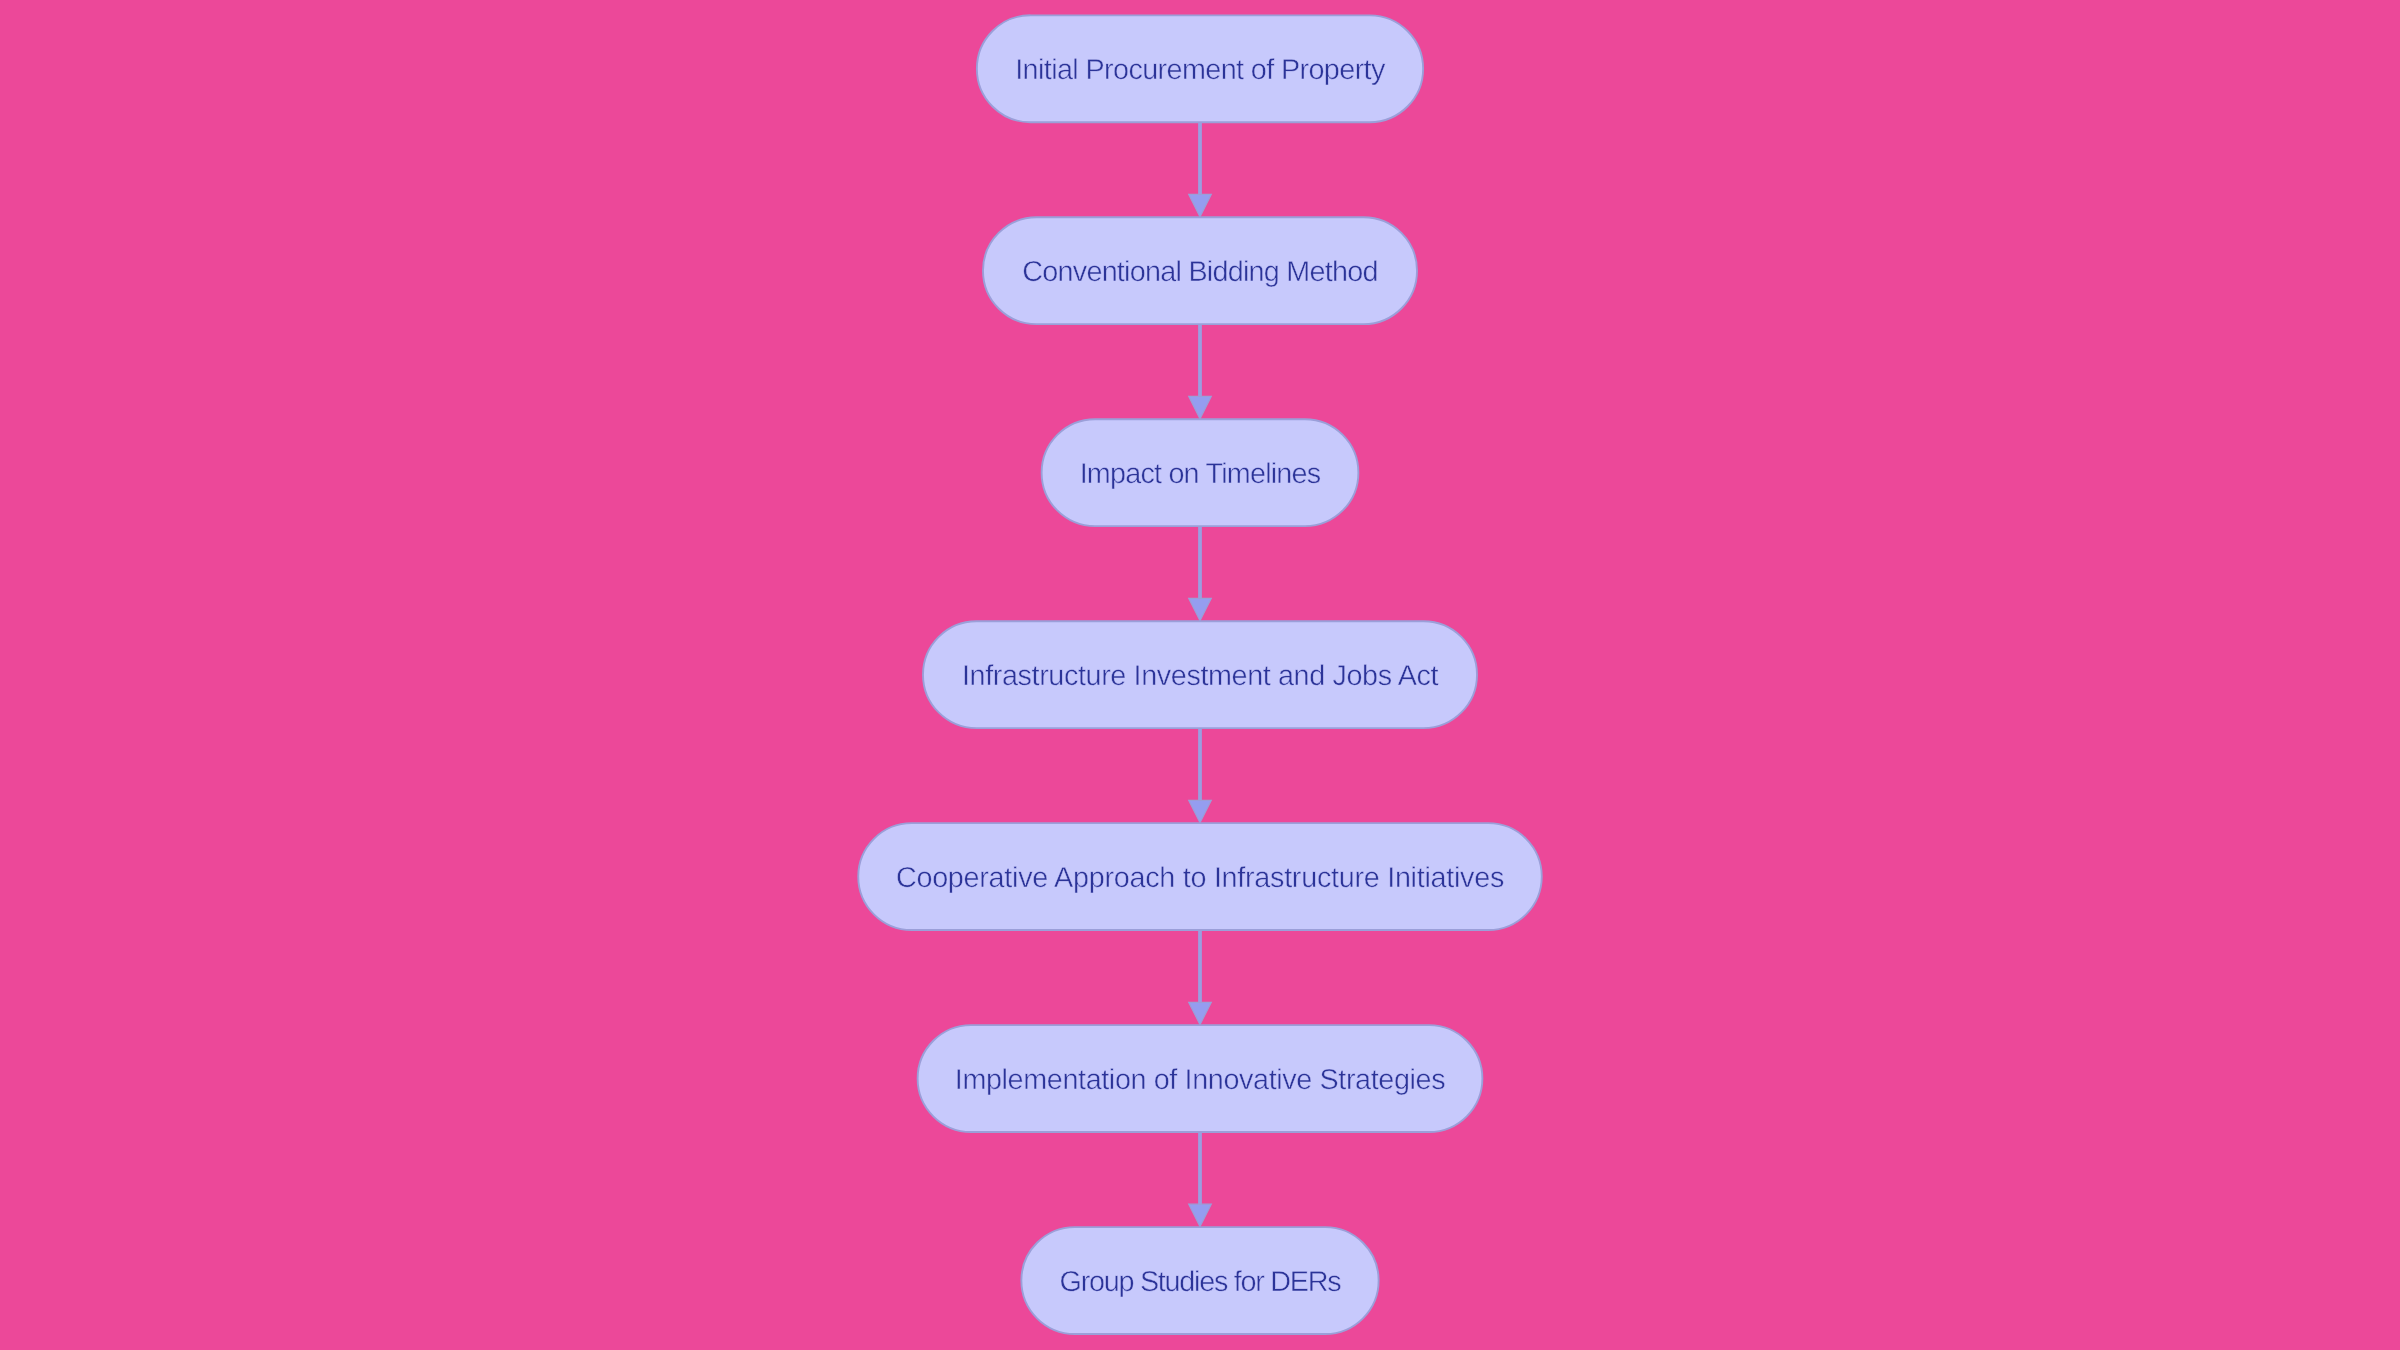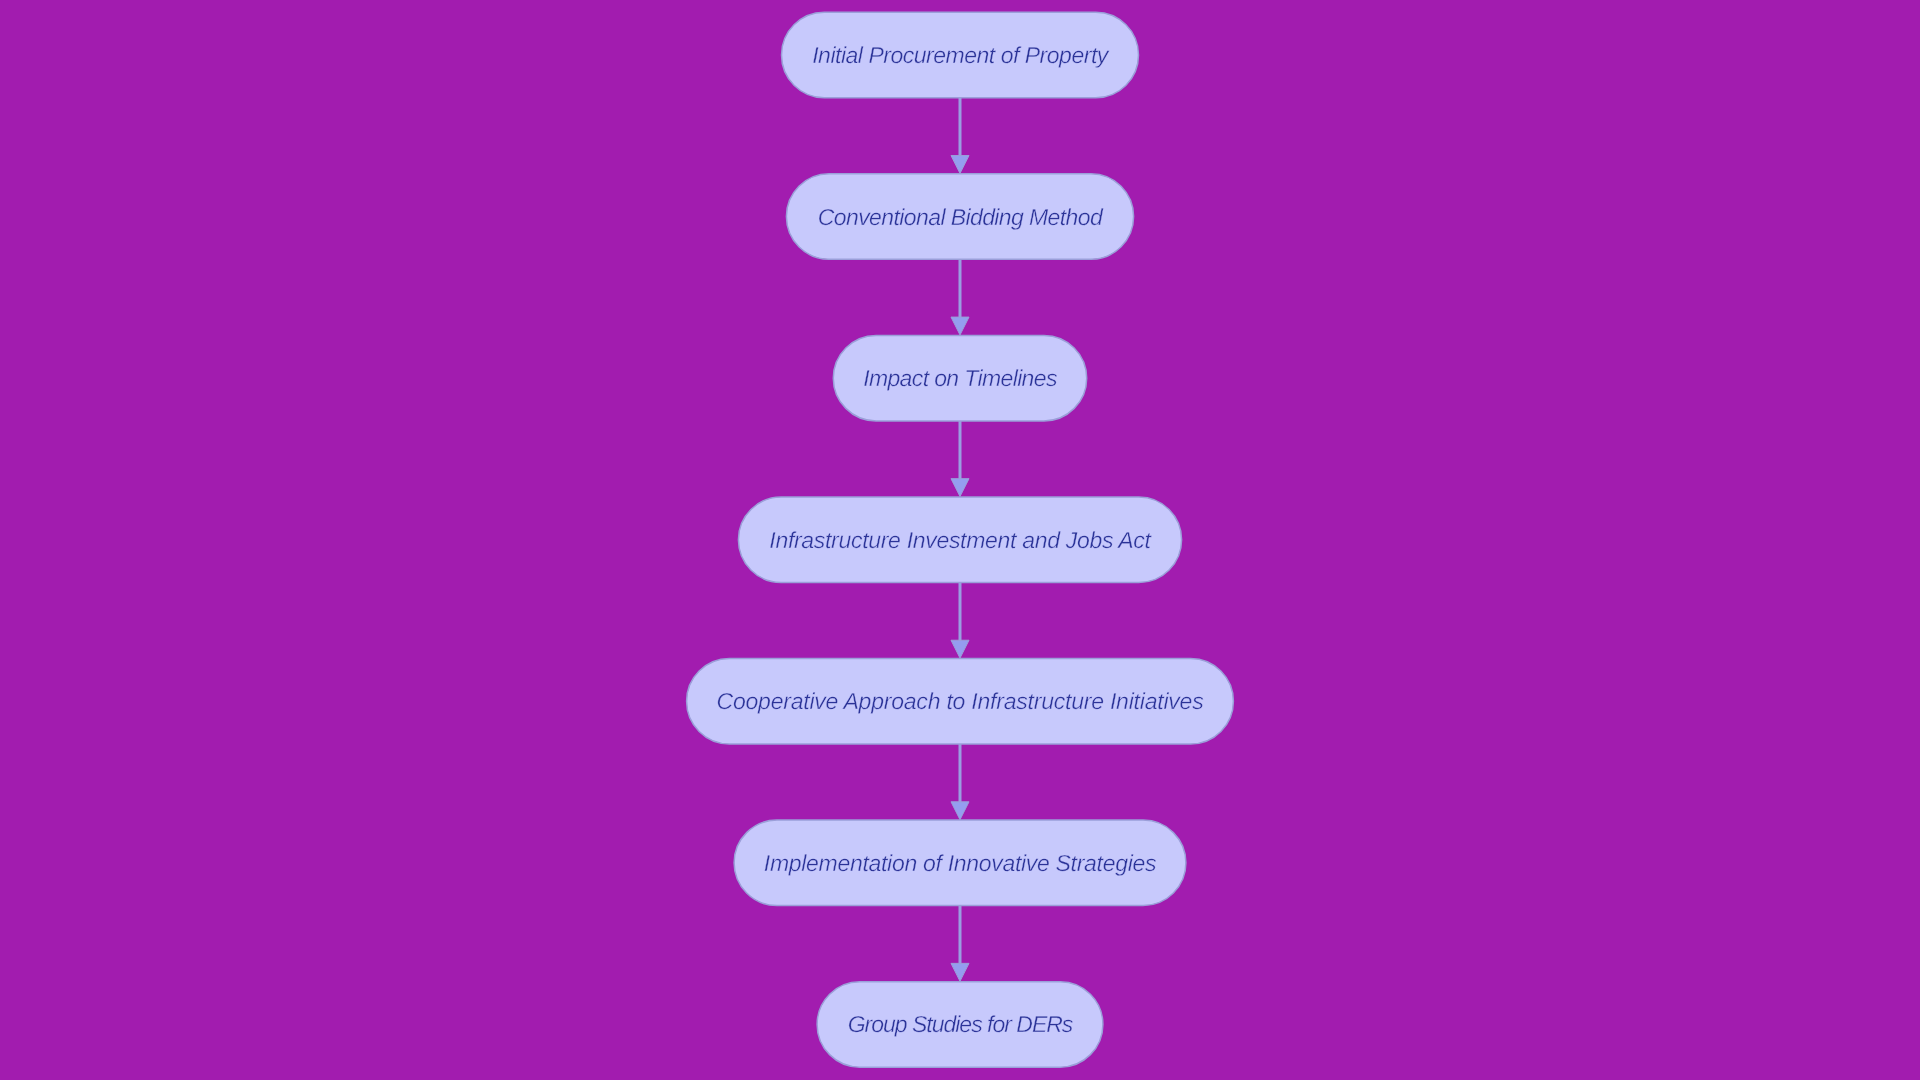--- a/index.html
+++ b/index.html
@@ -1,19 +1,19 @@
 <!DOCTYPE html>
 <html><head>
 <meta charset="utf-8">
 <title>Flowchart</title>
 <style>
   html,body{margin:0;padding:0;background:#ffffff;}
   body{width:1920px;height:1080px;overflow:hidden;
        font-family:"Liberation Sans",sans-serif;}
-  #chart{position:relative;width:1920px;height:1080px;background:#a21caf;font-style:italic;}
+  #chart{position:relative;width:1920px;height:1080px;background:#ec4899;}
   #flowchart-svg{display:block;shape-rendering:geometricPrecision;}
   .node-shape{fill:#c7c9fc;stroke:#9b9fd9;stroke-width:1.5;}
   .node-label{font-family:"Liberation Sans",sans-serif;font-weight:400;
               fill:#2b3398;stroke:#c7c9fc;
               paint-order:fill;text-anchor:middle;dominant-baseline:central;
               text-rendering:geometricPrecision;filter:opacity(100%);}
   .edge-line{fill:none;stroke:#9a9ee0;stroke-width:3;}
   .edge-arrowhead{fill:#959df0;stroke:#9a9ed8;stroke-width:1;stroke-linejoin:miter;}
 </style>
 </head>

